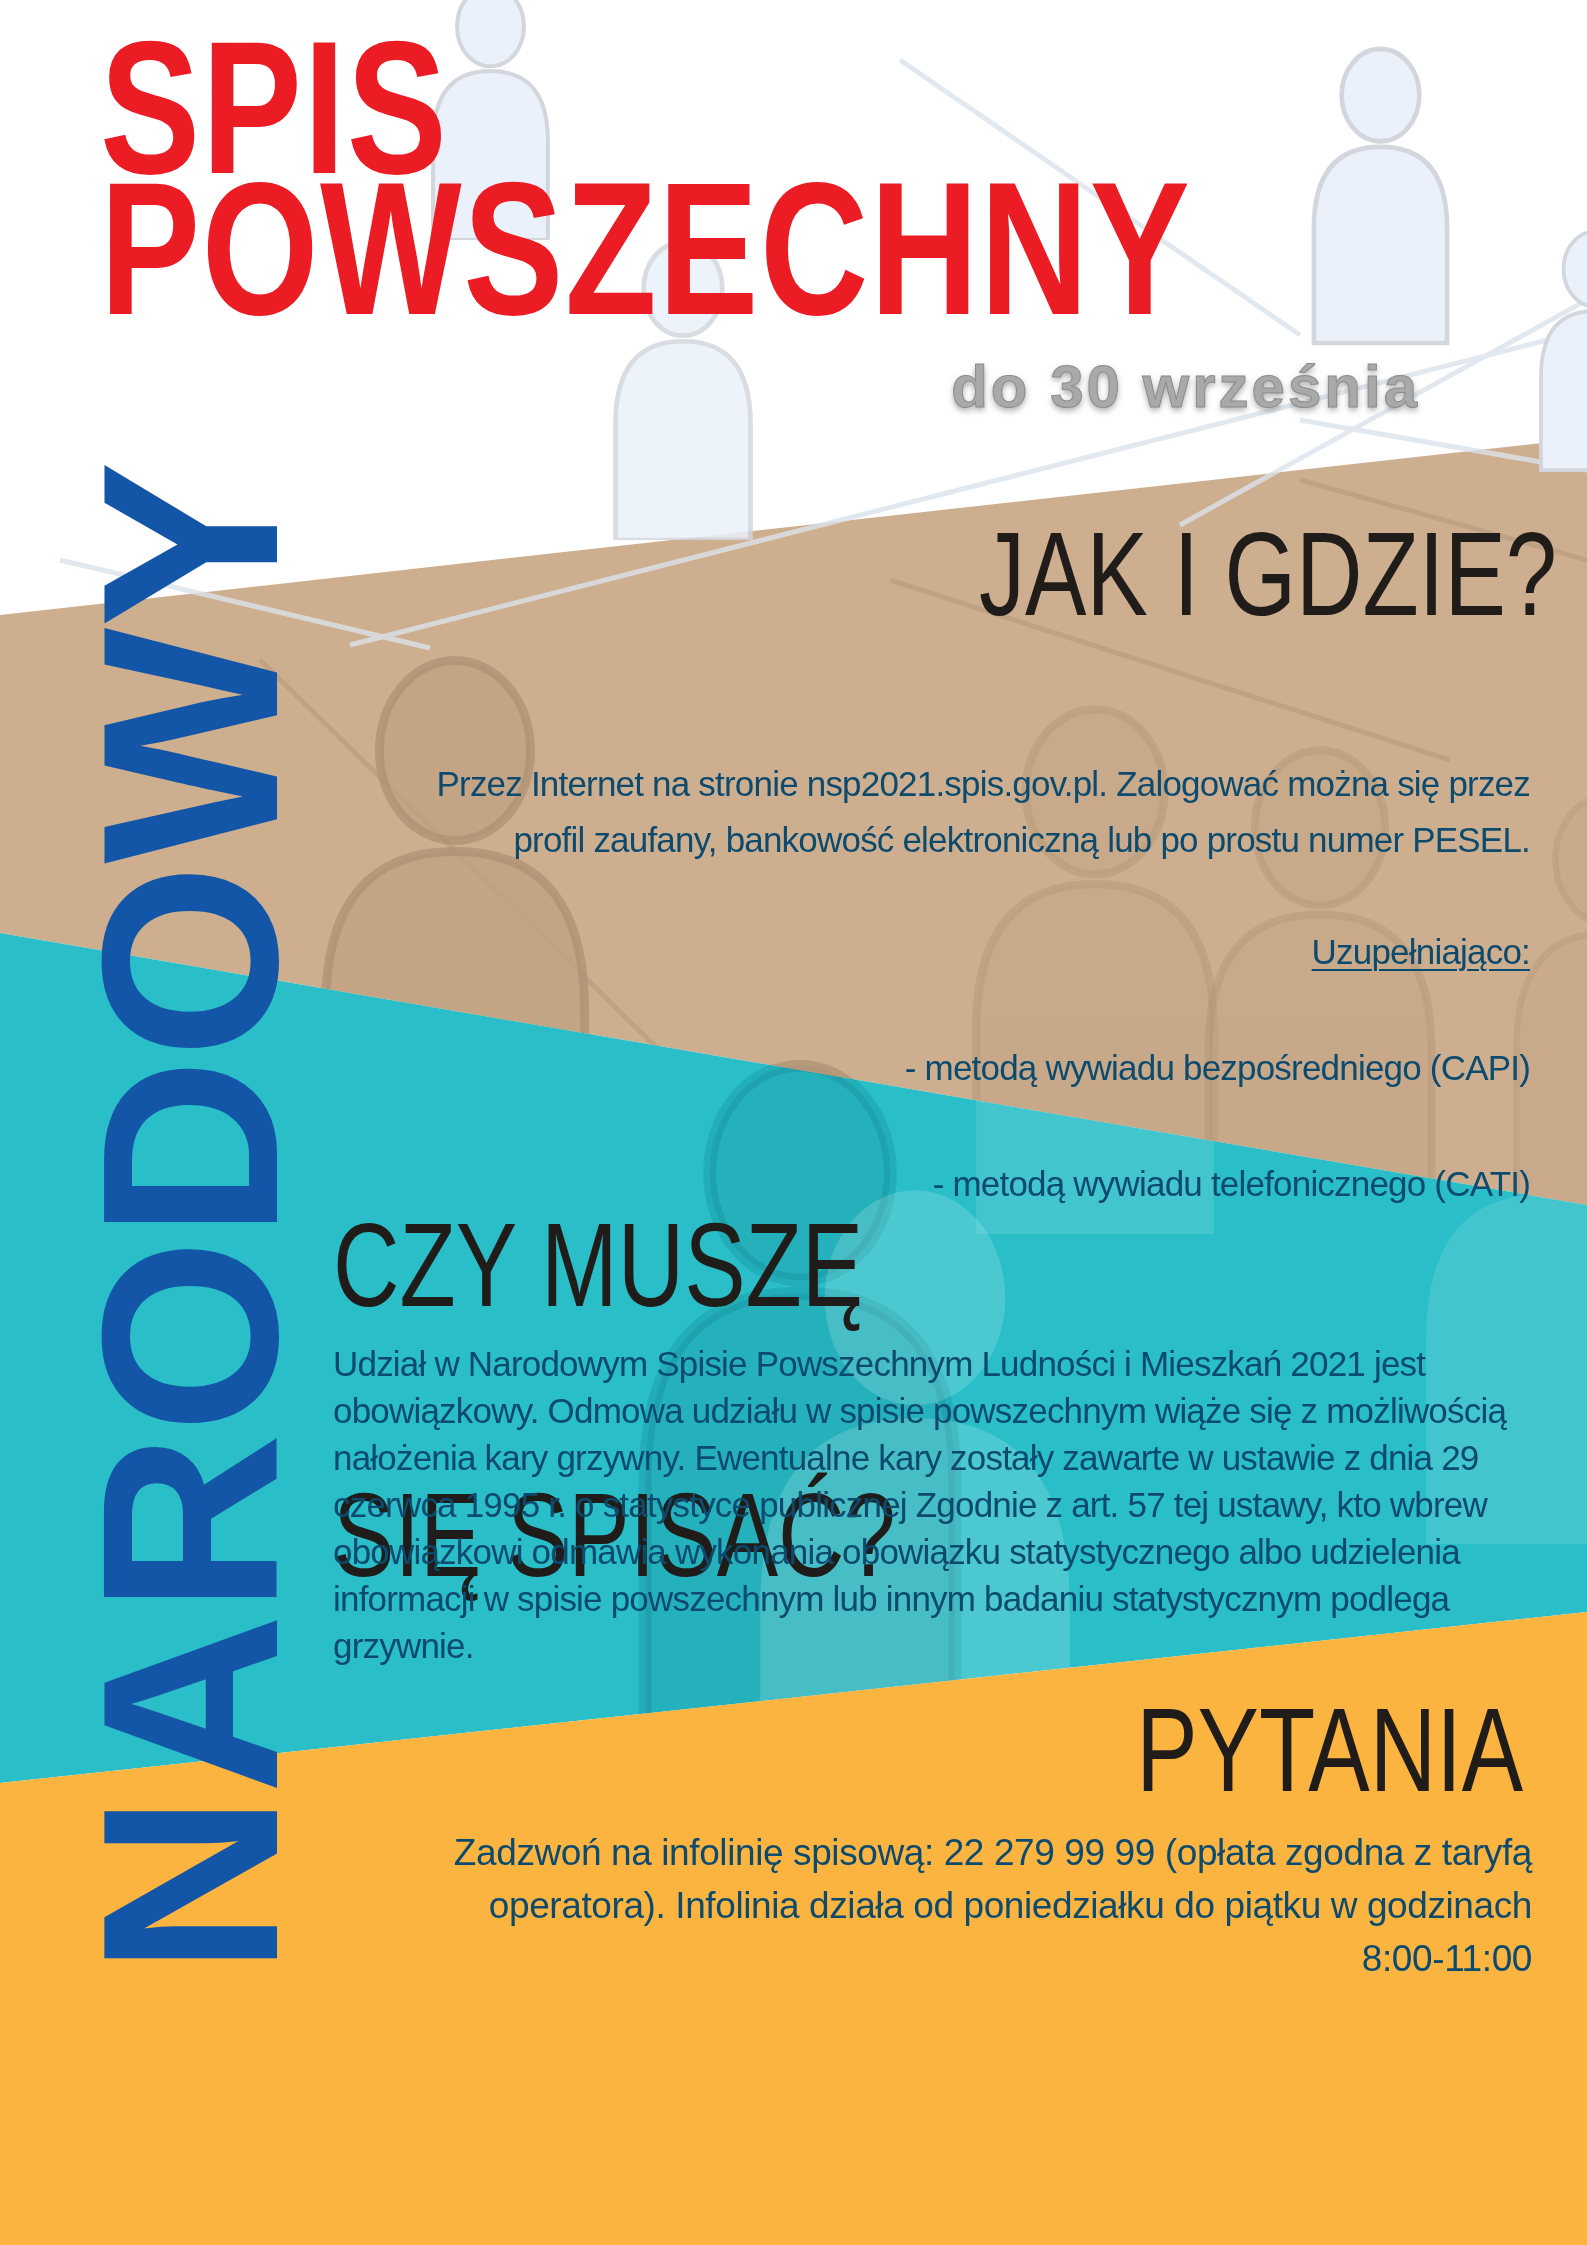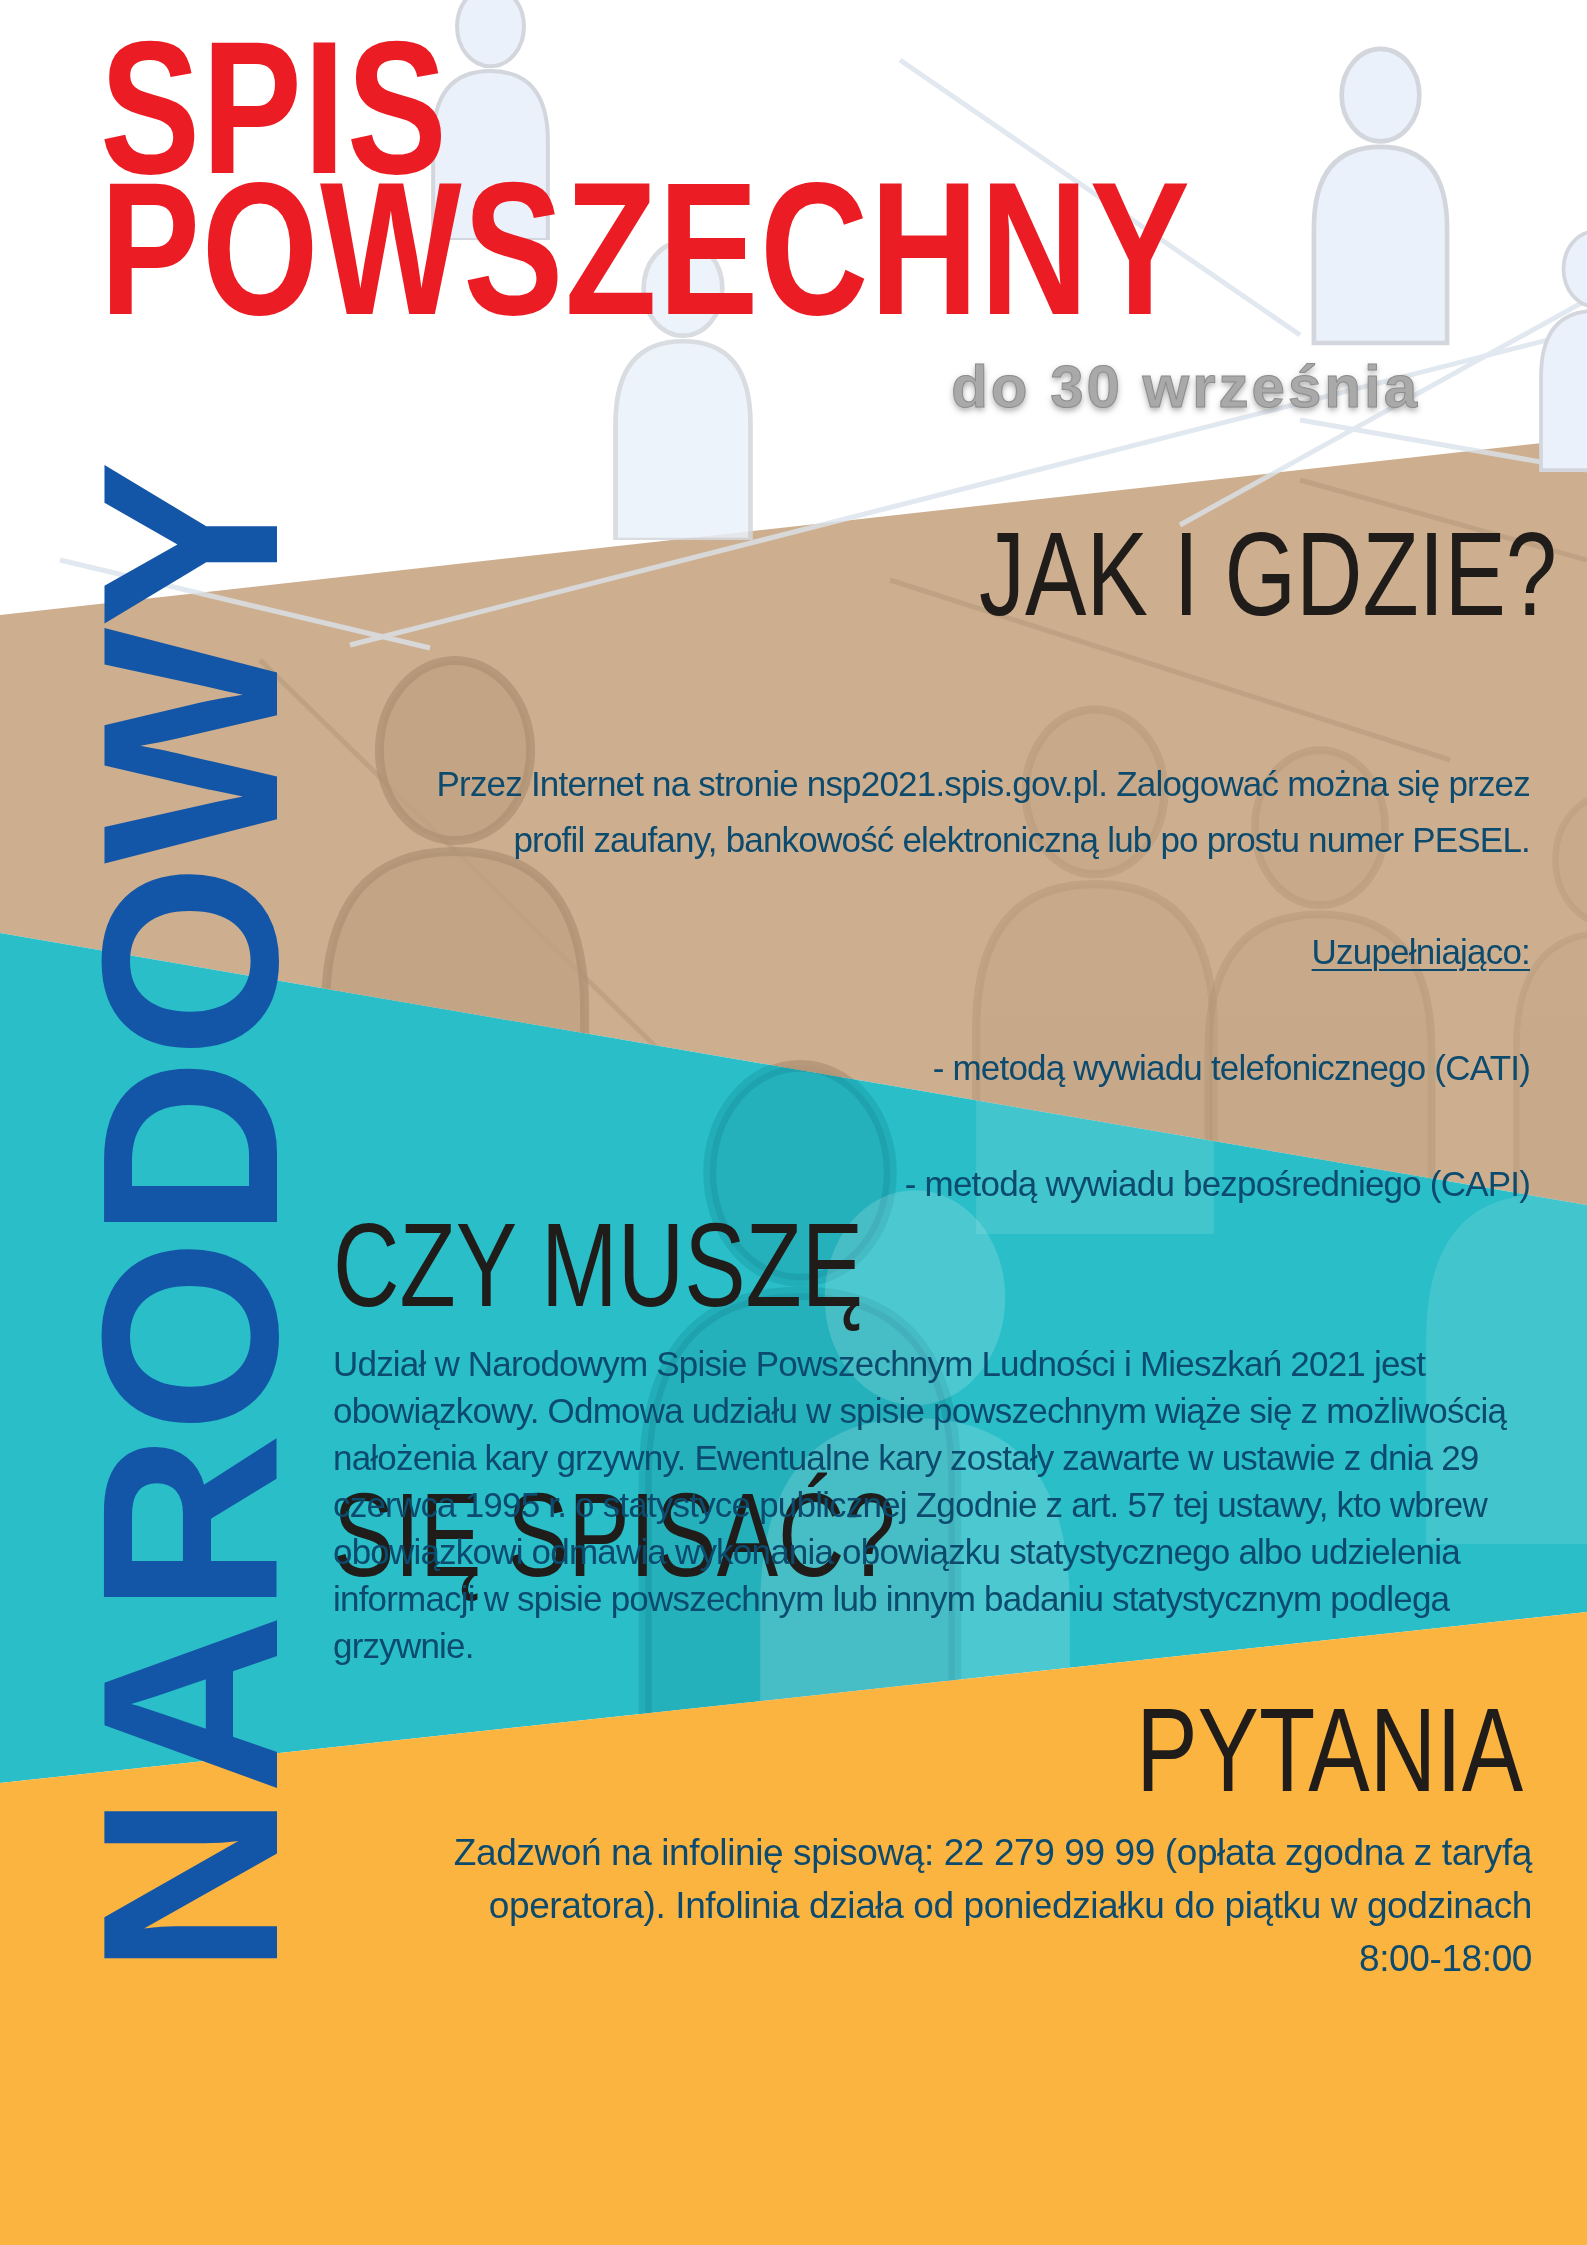--- a/index.html
+++ b/index.html
@@ -157,35 +157,35 @@
     <div>POWSZECHNY</div>
   </div>
 
   <div class="deadline">do 30 września</div>
 
   <div class="h-thin jak-heading">JAK I GDZIE?</div>
   <div class="body-text jak-body">
     <div>Przez  Internet na stronie nsp2021.spis.gov.pl. Zalogować można się przez
 profil zaufany, bankowość elektroniczną lub po prostu numer PESEL.</div>
     <div class="underline-line">Uzupełniająco:</div>
+    <div class="method-line">- metodą wywiadu bezpośredniego (CAPI)</div>
     <div class="method-line">- metodą wywiadu telefonicznego (CATI)</div>
-    <div class="method-line">- metodą wywiadu bezpośredniego (CAPI)</div>
   </div>
 
   <div class="h-thin must-heading">
     <div>CZY MUSZĘ</div>
     <div>SIĘ SPISAĆ?</div>
   </div>
   <div class="body-text must-body">Udział w Narodowym Spisie Powszechnym Ludności i Mieszkań 2021 jest
 obowiązkowy. Odmowa udziału w spisie powszechnym wiąże się z możliwością
 nałożenia kary grzywny. Ewentualne kary zostały zawarte w ustawie z dnia 29
 czerwca 1995 r. o statystyce publicznej Zgodnie z art. 57 tej ustawy, kto wbrew
 obowiązkowi odmawia wykonania obowiązku statystycznego albo udzielenia
 informacji w spisie powszechnym lub innym badaniu statystycznym podlega
 grzywnie.</div>
 
   <div class="h-thin pytania-heading">PYTANIA</div>
   <div class="body-text q-body">Zadzwoń na infolinię spisową: 22 279 99 99 (opłata zgodna z taryfą
 operatora). Infolinia działa od poniedziałku do piątku w godzinach
-8:00-18:00</div>
+8:00-11:00</div>
 
 
 </div>
 
 </body></html>

